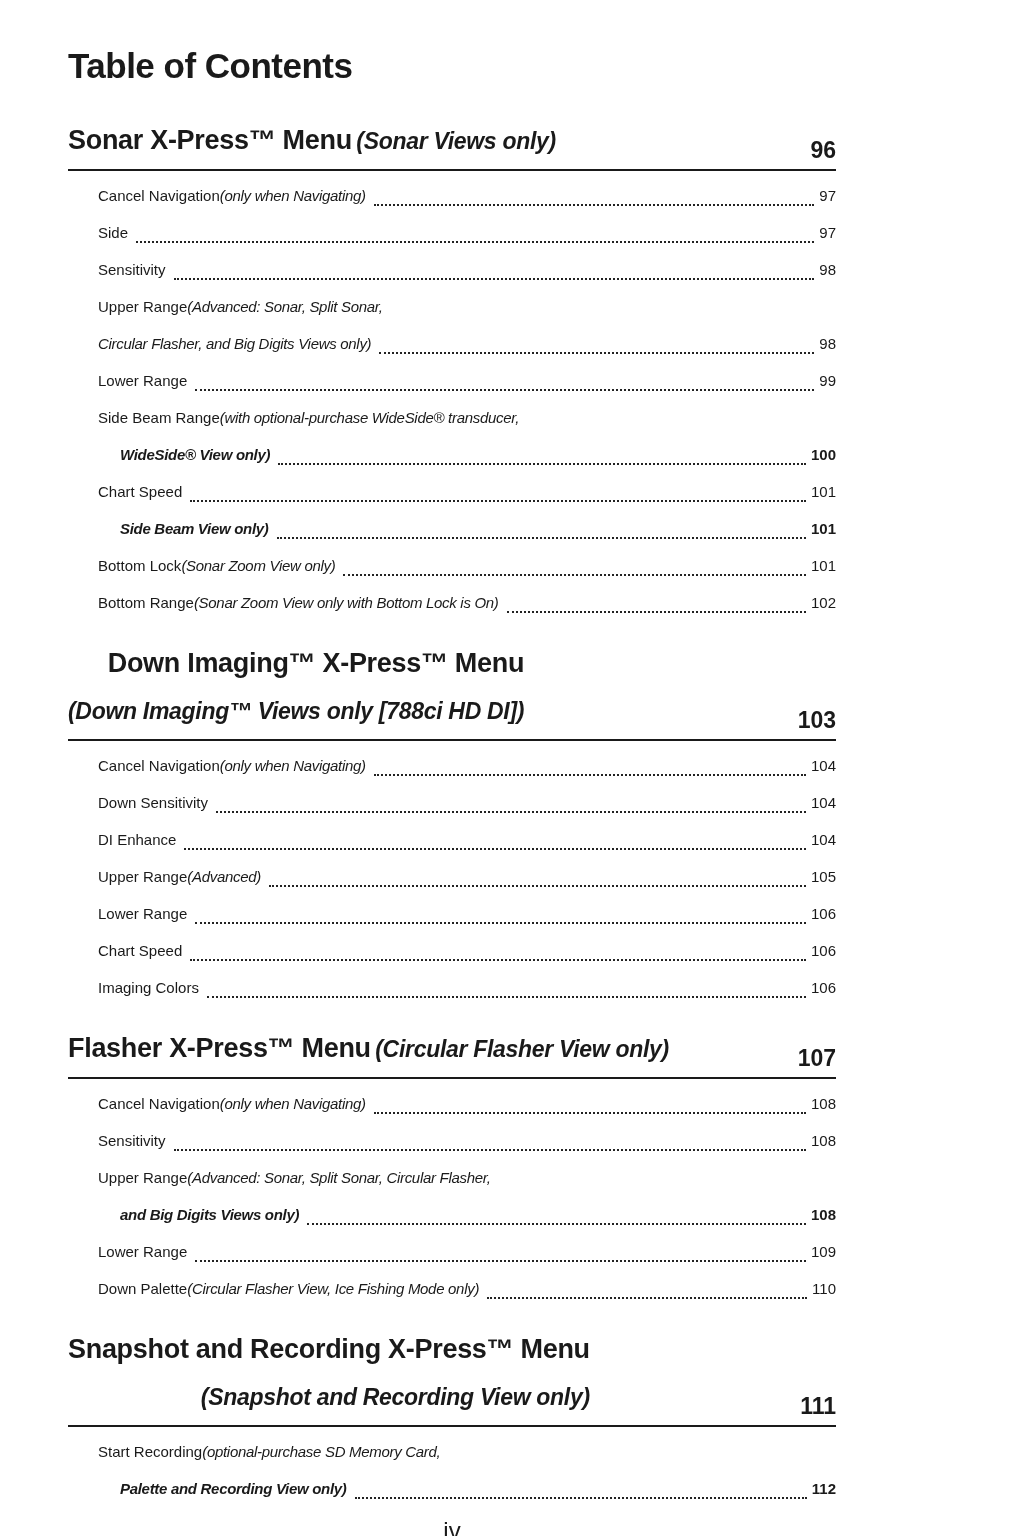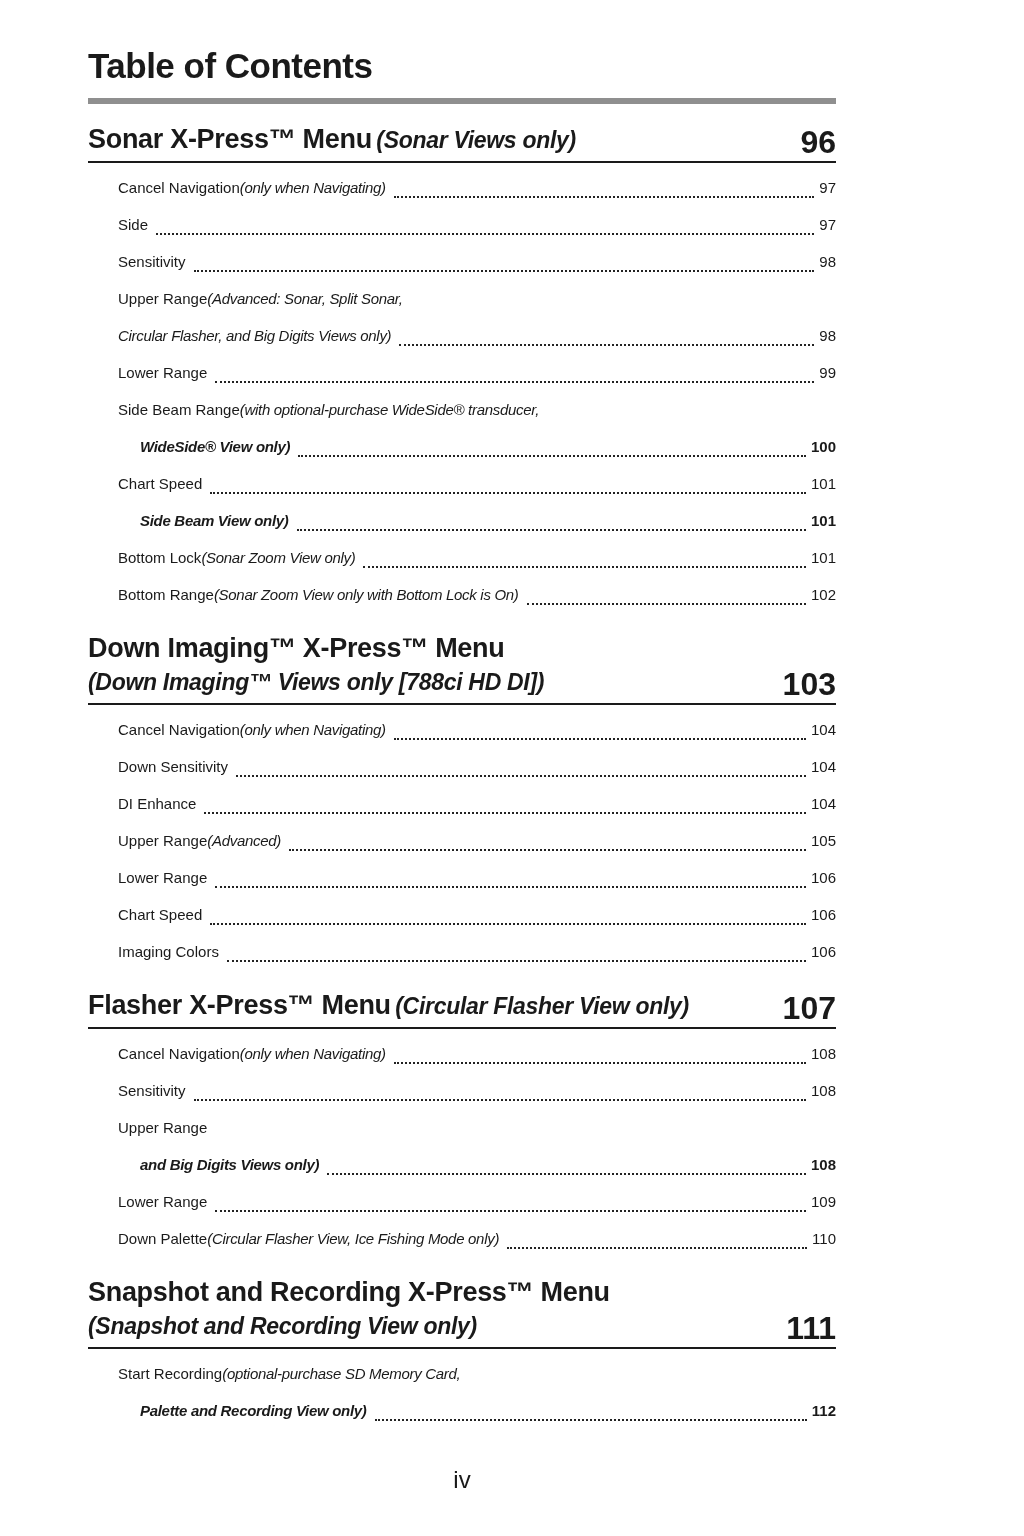--- a/index.html
+++ b/index.html
@@ -5,39 +5,39 @@
   * { margin: 0; padding: 0; box-sizing: border-box; }
   html, body { width: 1024px; height: 1536px; }
   body {
     background: #ffffff;
     color: var(--text, #1a1a1a);
     font-family: "Liberation Sans", sans-serif;
     overflow: hidden;
   }
   .page {
     width: 892px; height: 1536px;
-    padding: 46px 56px 0 88px;
+    padding: 46px 56px 0 68px;
     display: flex; flex-direction: column;
   }
   .title {
     font-size: 35px; font-weight: 700; letter-spacing: -0.5px;
     color: var(--text, #1a1a1a);
   }
   .title-rule { height: 6px; background: var(--title_rule, #8f8f8f); margin-top: 12px; }
 
   .toc-section { margin-top: 20px; }
   .section-header {
     display: flex; align-items: flex-end; justify-content: space-between;
     border-bottom: 2px solid var(--header_rule, #1a1a1a);
     padding-bottom: 3px; margin-bottom: 6px;
   }
-  .sh-line { line-height: 31px; }
+  .sh-line { line-height: 45px; text-align: right; }
   .sh-title { font-size: 27px; font-weight: 700; letter-spacing: -0.3px; }
   .sh-note  { font-size: 23px; font-weight: 700; font-style: italic; letter-spacing: -0.3px; }
-  .sh-page  { font-size: 32px; font-weight: 700; line-height: 31px; }
+  .sh-page  { font-size: 23px; font-weight: 700; line-height: 31px; }
 
   .entry { margin-left: 30px; font-size: 15px; }
   .entry-line { display: flex; align-items: flex-end; line-height: 37px; }
   .entry-line.cont.indent { margin-left: 22px; font-weight: bold; }
   .e-label { white-space: pre; }
   .e-note  { font-style: italic; white-space: pre-wrap; letter-spacing: -0.3px; }
   .e-page  { white-space: pre; }
   .dots {
     flex: 1 1 auto;
     border-bottom: 2px dotted var(--dots, #222222);
@@ -225,20 +225,21 @@
         <div class="entry">
           <div class="entry-line">
             <span class="e-label">Sensitivity</span>
             <span class="dots"></span>
             <span class="e-page">108</span>
           </div>
         </div>
         <div class="entry">
           <div class="entry-line">
             <span class="e-label">Upper Range</span> 
+            <span class="e-note">(Advanced: Sonar, Split Sonar, Circular Flasher,</span>
           </div>
           <div class="entry-line cont indent">
             <span class="e-note">and Big Digits Views only)</span>
             <span class="dots"></span>
             <span class="e-page">108</span>
           </div>
         </div>
         <div class="entry">
           <div class="entry-line">
             <span class="e-label">Lower Range</span>

